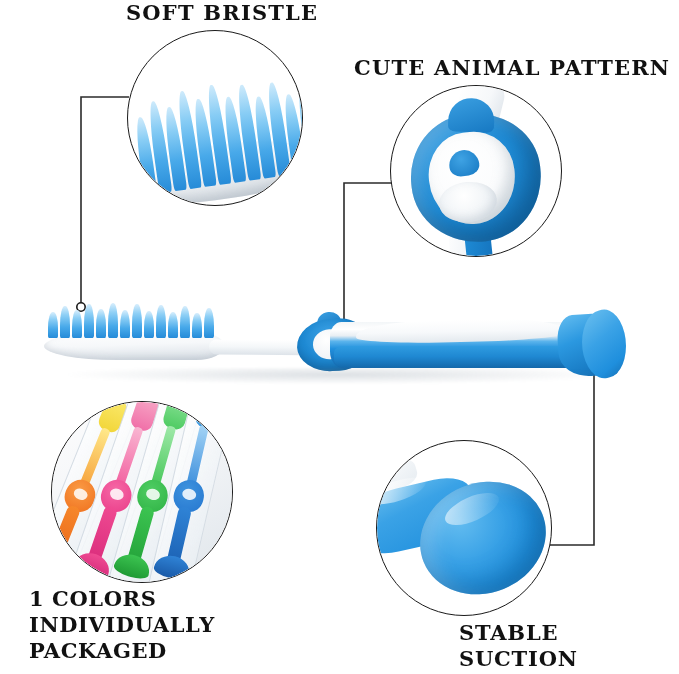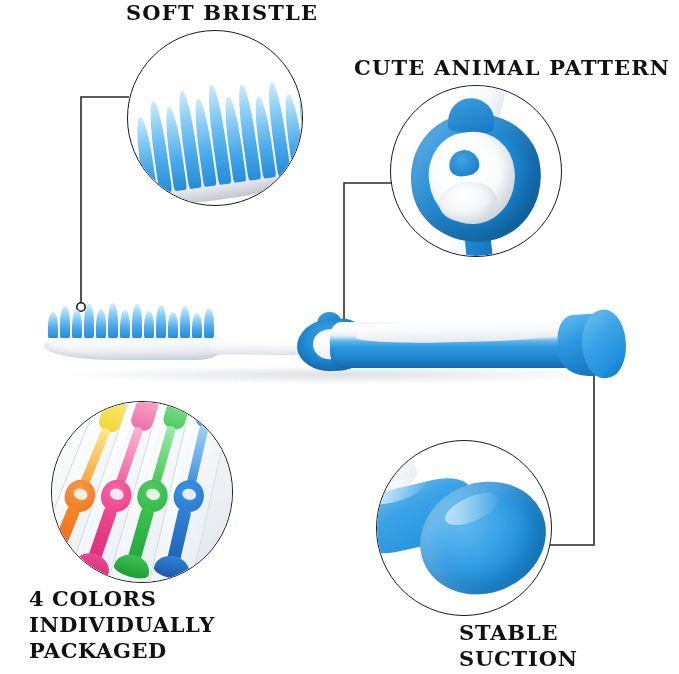--- a/index.html
+++ b/index.html
@@ -382,20 +382,20 @@
     <div class="handle-b2"></div>
     <div class="flare"></div>
     <div class="cupface"></div>
     <div class="shadow"></div>
   </div>
 
   <div class="label" id="lbl-animal">CUTE ANIMAL PATTERN</div>
 
   <div class="label" id="lbl-soft">SOFT BRISTLE</div>
 
-  <div class="label" id="lbl-colors">4 COLORS
+  <div class="label" id="lbl-colors">1 COLORS
 INDIVIDUALLY
 PACKAGED</div>
 
   <div class="label" id="lbl-suction">STABLE SUCTION
 CUP DESIGN</div>
 
 </div>
 
 </body></html>

